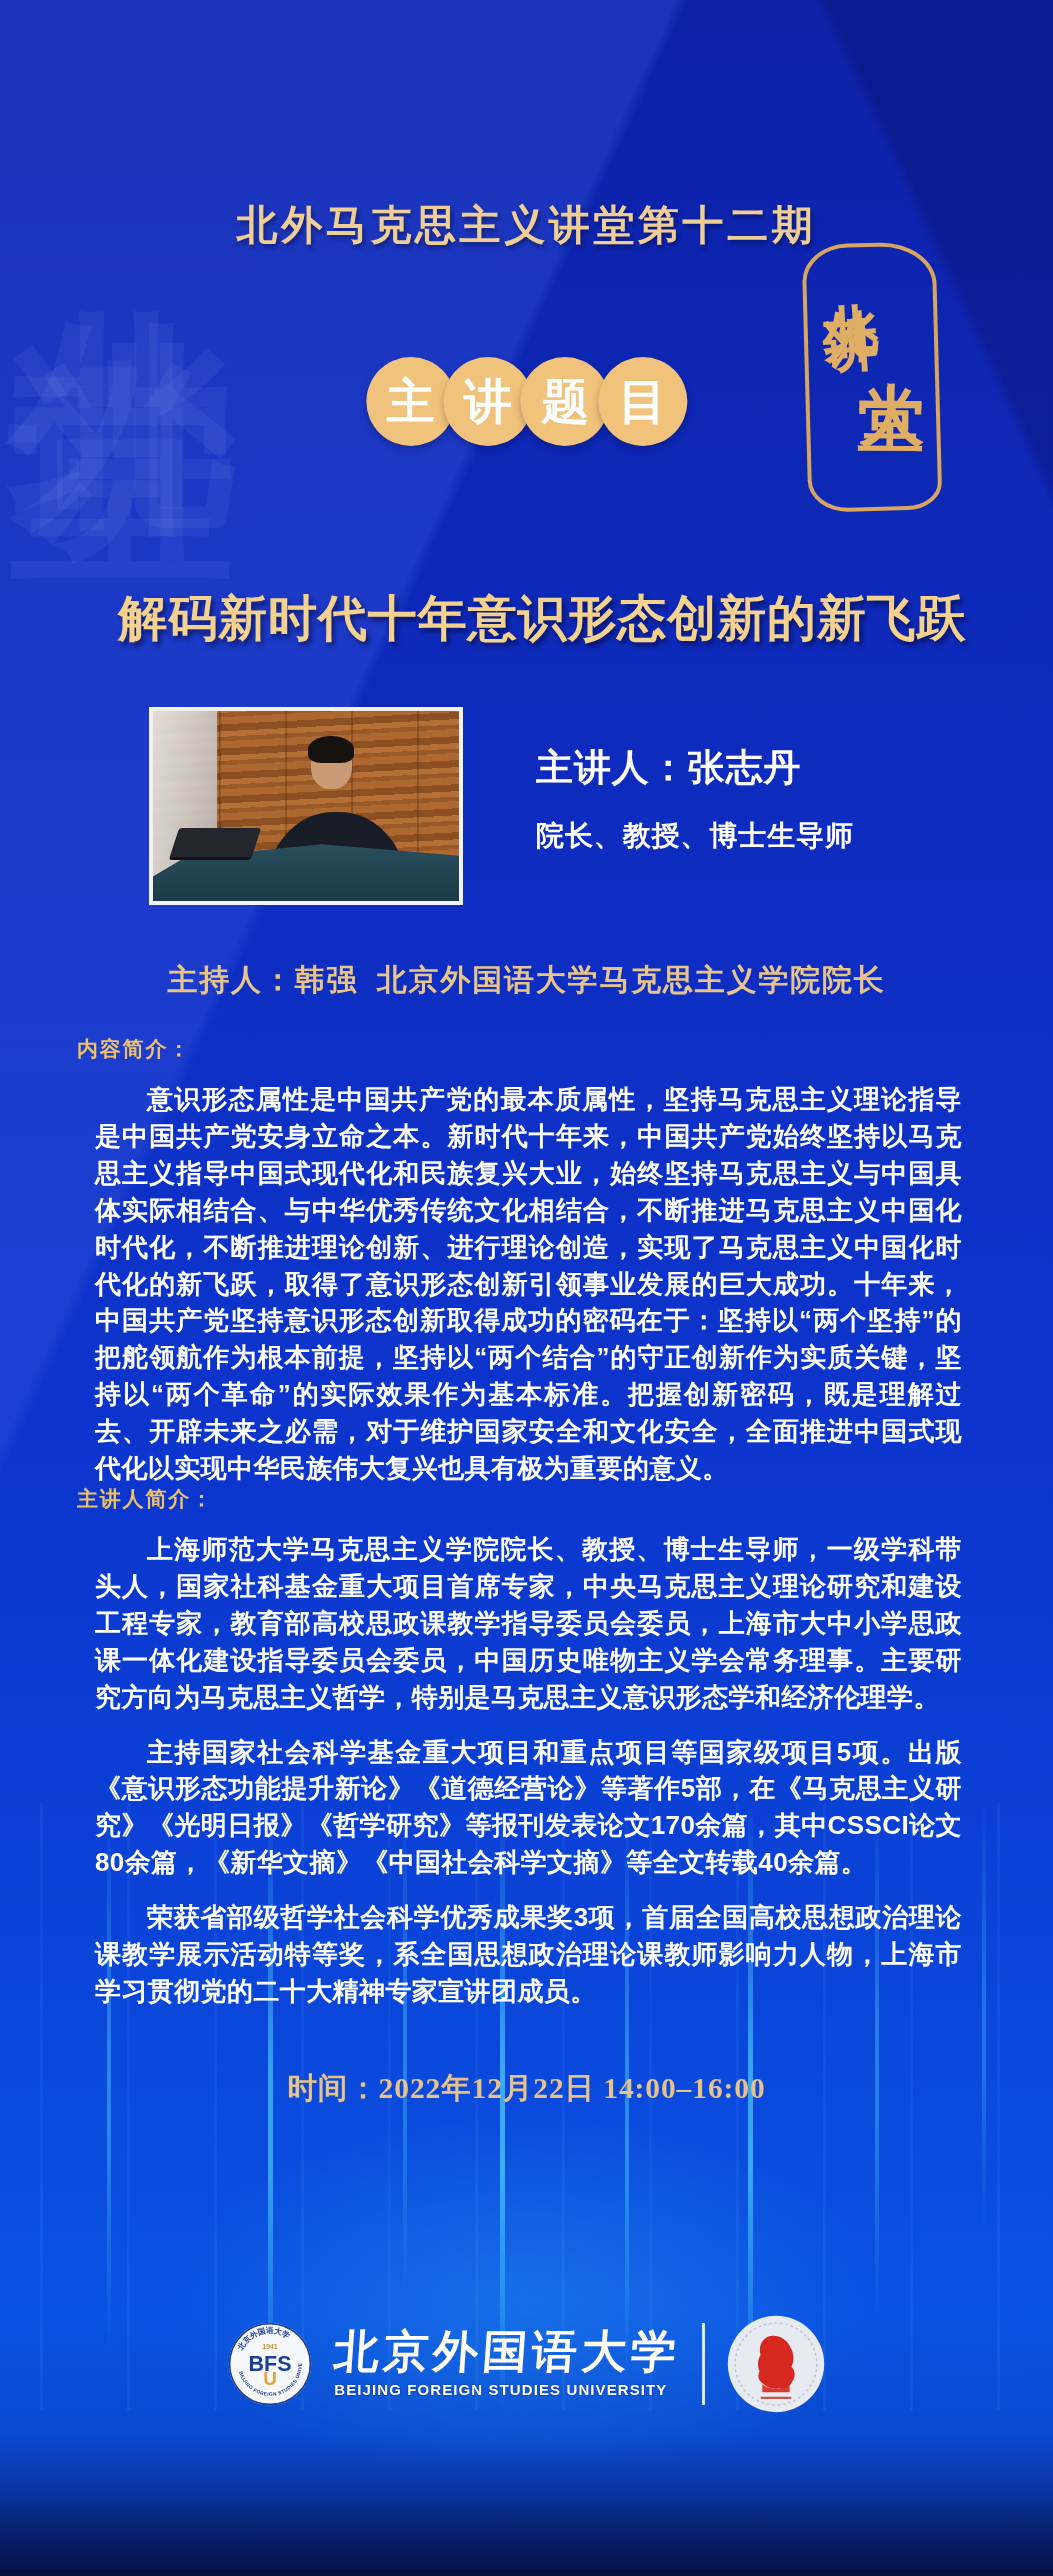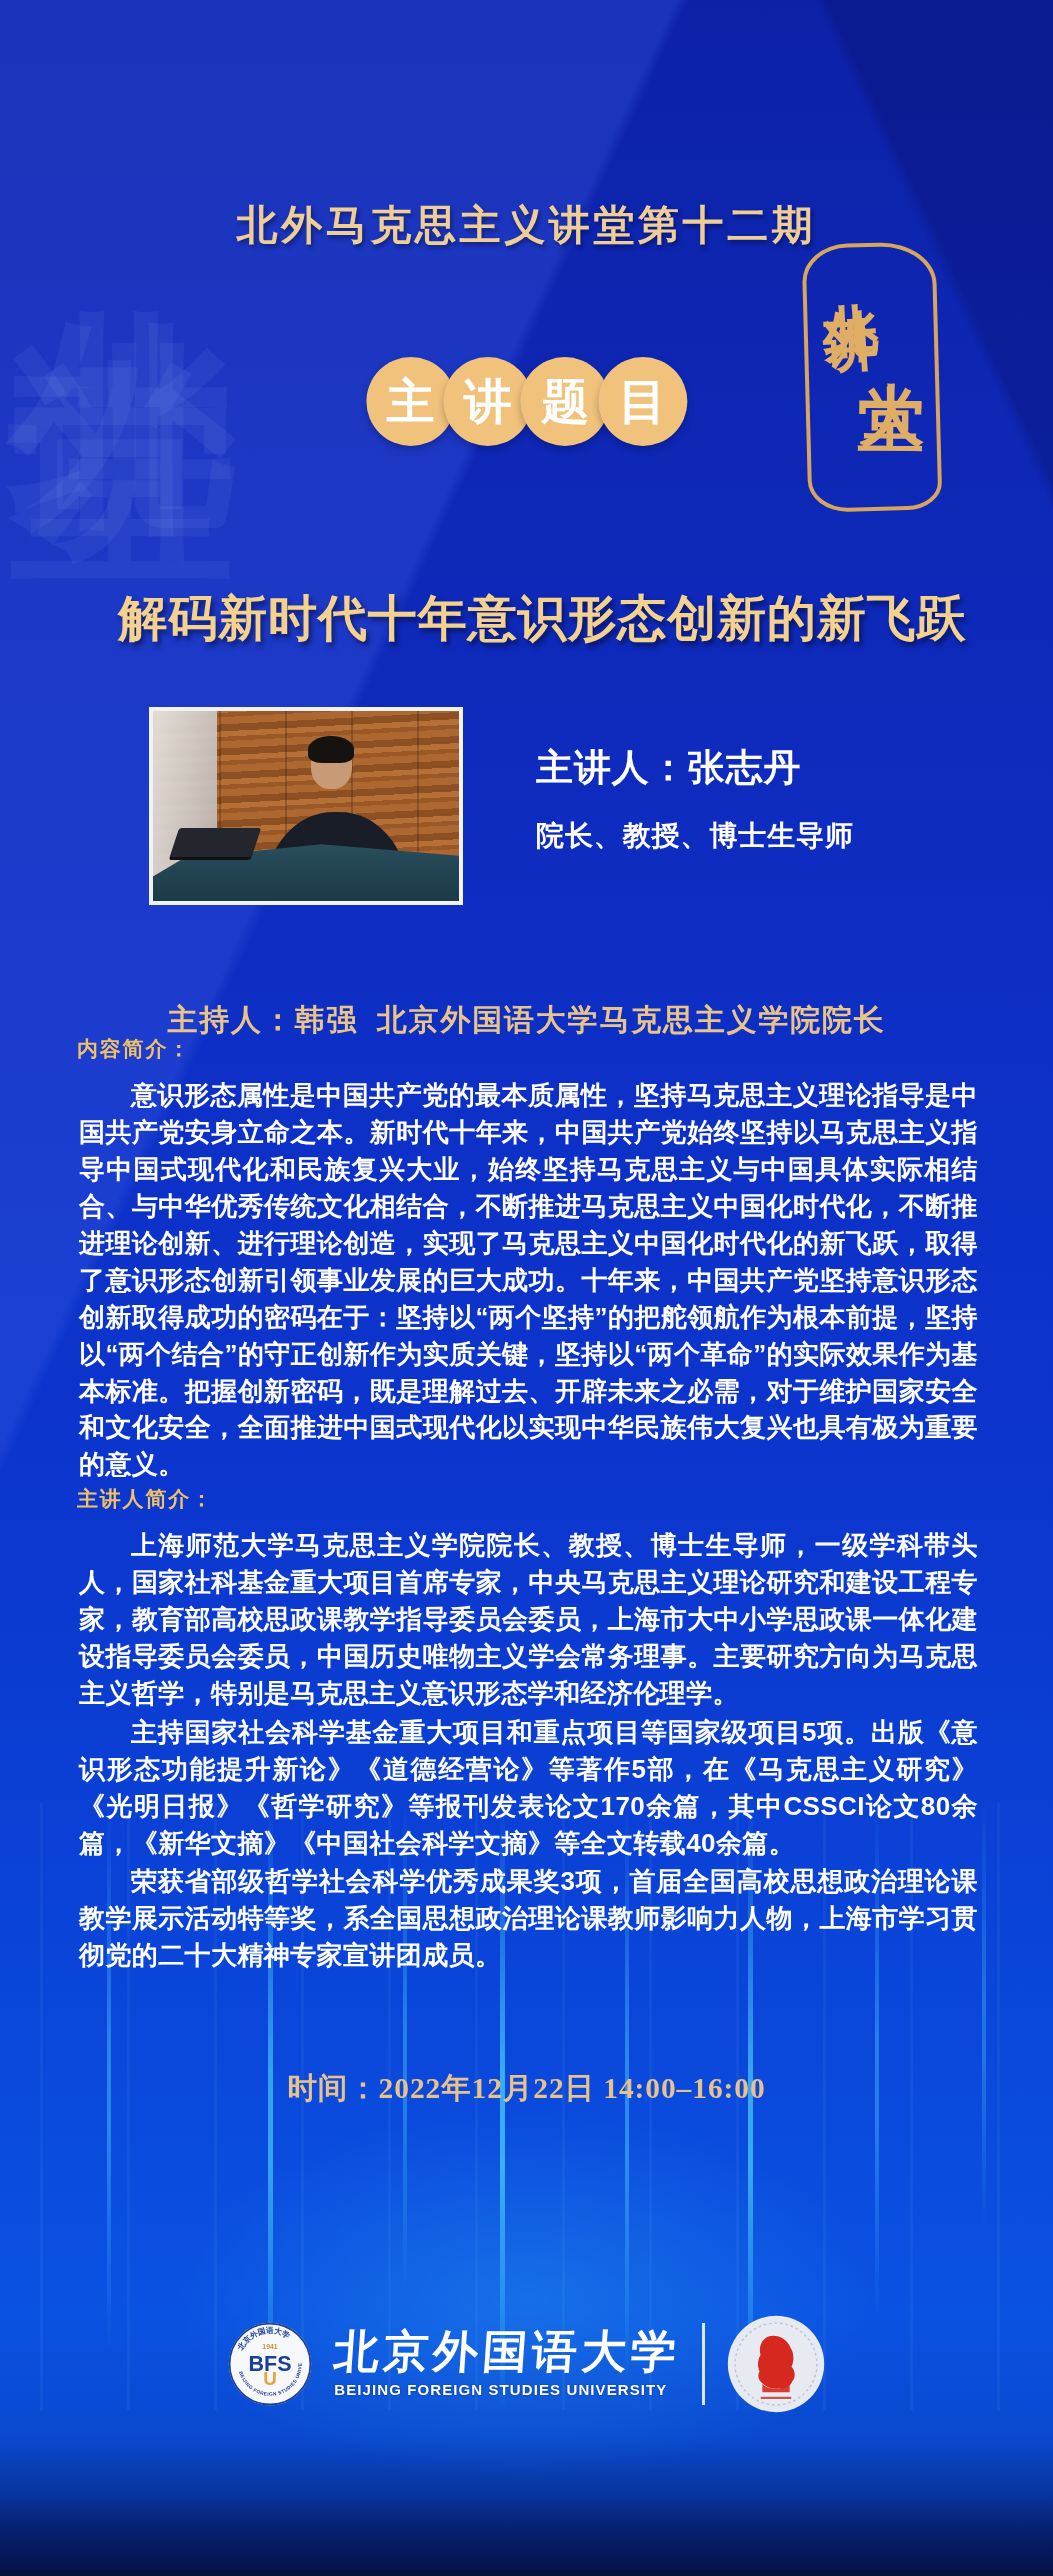--- a/index.html
+++ b/index.html
@@ -85,26 +85,26 @@
   .photo .laptop{position:absolute; left:7%; bottom:22%; width:82px; height:28.6px;
     background:#23262c; transform:skewX(-18deg); border-radius:2.7px;
     border-bottom:3.6px solid #101215;}
   
   .speaker-info{position:absolute; left:536px; top:743px; width:446px; color:#fff;}
   .speaker-name{font-size:37px; font-weight:bold; margin-bottom:18px; letter-spacing:0.9px;}
   .speaker-line{font-size:28px; font-weight:bold; line-height:1.78; letter-spacing:0.9px;}
   .host-line{
     position:absolute; left:0; top:960px; width:100%; text-align:center; white-space:pre;
     font-family:"Liberation Serif","DejaVu Serif",serif; font-weight:bold;
-    font-size:30px; color:#e9c489; letter-spacing:1.8px;margin-top:40px;
+    font-size:30px; color:#e9c489; letter-spacing:1.8px;
   }
   
   .section{position:absolute; left:77px; width:903px; color:#ffffff;}
   .section h3{margin:0 0 14.3px 0; font-size:21px; font-weight:bold; color:#f0c266; letter-spacing:1.8px;}
-  .section p{margin:2px; font-size:26px; font-weight:bold; line-height:1.42;
+  .section p{margin:18px; font-size:26px; font-weight:bold; line-height:1.42;
     text-align:justify; text-indent:2em; letter-spacing:0.4px;}
   .content-intro{top:1035px;}
   .speaker-intro{top:1485px;}
   
   .schedule{position:absolute; left:0; top:2069px; width:100%; text-align:center;
     font-family:"Liberation Serif","DejaVu Serif",serif; font-weight:bold; color:#e8c289;}
   .schedule div{font-size:29.5px; letter-spacing:0.9px; white-space:pre; margin-bottom:21.4px;}
   
   .footer{position:absolute; left:0; top:2314px; width:100%;
     display:flex; align-items:center; justify-content:center; gap:21.4px;}

